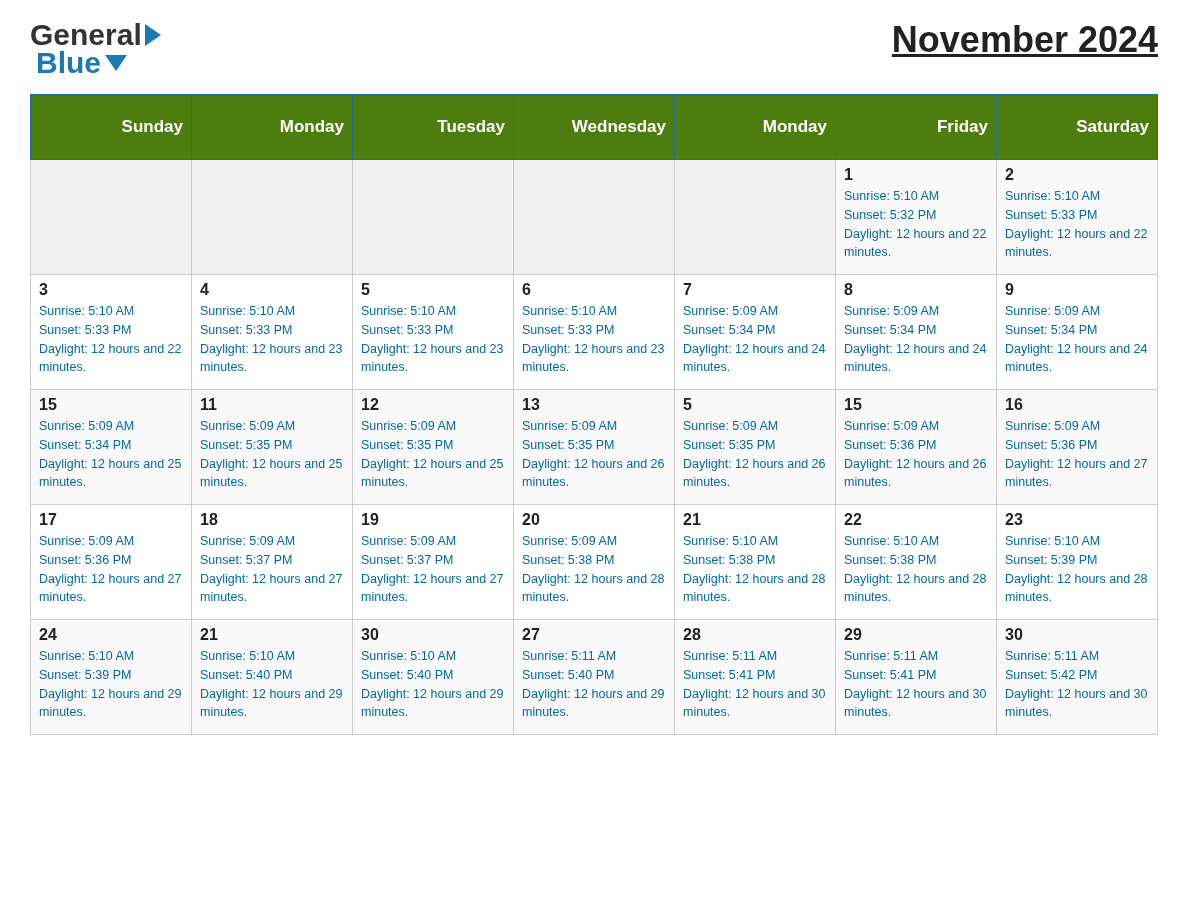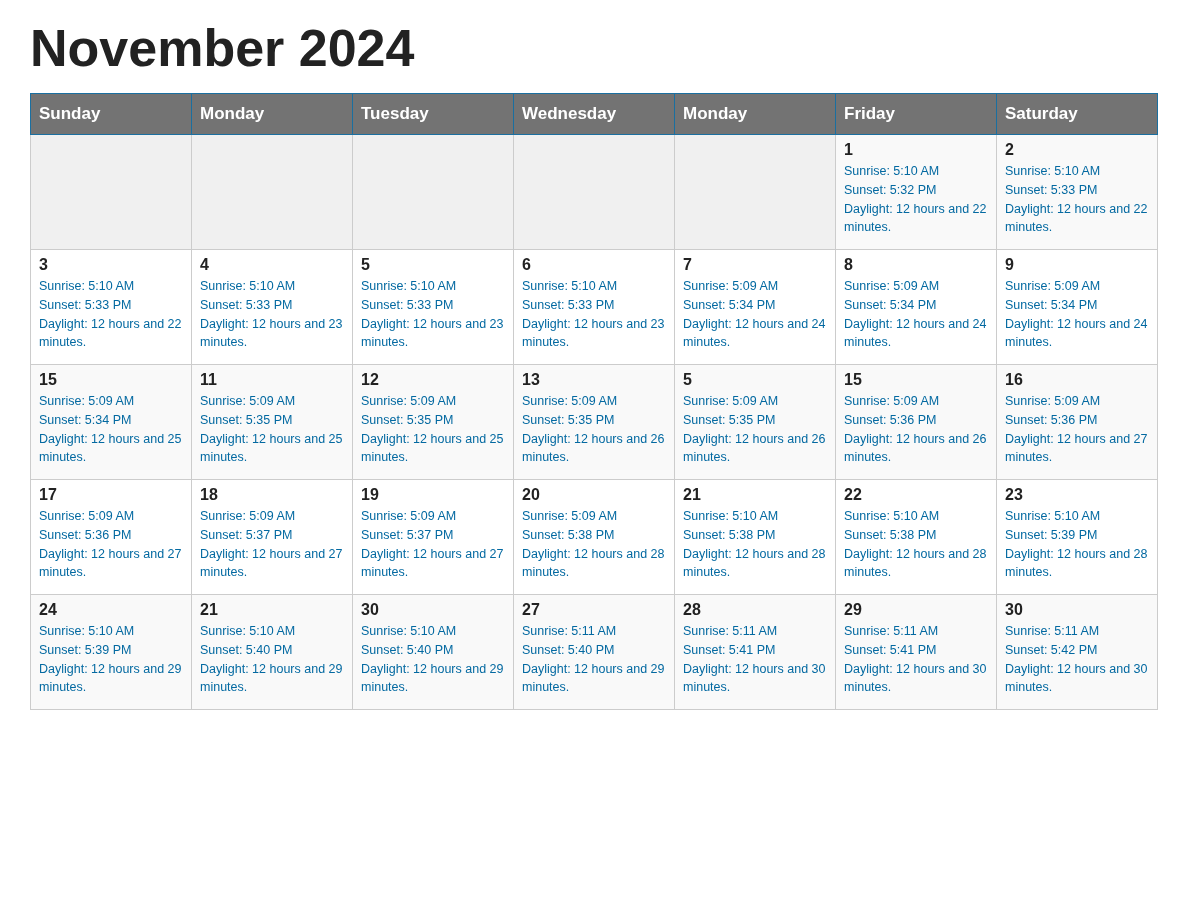--- a/index.html
+++ b/index.html
@@ -13,42 +13,43 @@
     .header-area {
       display: flex;
       justify-content: space-between;
       align-items: flex-start;
       margin-bottom: 16px;
     }
     .title-area {
       text-align: right;
     }
     .calendar-title {
-      font-size: 52px;
+      font-size: 36px;
       font-weight: bold;
       color: #222;
       line-height: 1.1;
+      text-decoration: underline;
     }
     .calendar-subtitle {
       font-size: 22px;
       color: #444;
       margin-top: 4px;
     }
     table {
       width: 100%;
       border-collapse: collapse;
       table-layout: fixed;
     }
     thead tr th {
-      background-color: #737373;
+      background-color: #4d7c0f;
       color: #fff;
       font-size: 17px;
       font-weight: bold;
-      padding: 10px 8px;
-      text-align: left;
+      padding: 22px 8px;
+      text-align: right;
       border: 1px solid #1a6fa0;
     }
     tbody tr td {
       vertical-align: top;
       padding: 6px 8px;
       border: 1px solid #ccc;
       height: 115px;
       font-size: 13px;
       color: #333;
       background: #fff;
@@ -113,20 +114,30 @@
       border-right: 11px solid transparent;
       border-top: 16px solid #1a7ab5;
       margin-left: 4px;
       vertical-align: middle;
     }
   </style>
 </head>
 <body>
 
 <div class="header-area">
+  <div class="logo-container">
+    <div class="logo-line1">
+      <span>General</span>
+      <span class="logo-triangle-right"></span>
+    </div>
+    <div class="logo-line2">
+      <span class="logo-blue-word">Blue</span>
+      <span class="logo-triangle-down"></span>
+    </div>
+  </div>
   <div class="title-area">
     <div class="calendar-title">November 2024</div>
   </div>
 </div>
 
 <table>
   <thead>
     <tr>
 
     <th>Sunday</th>

